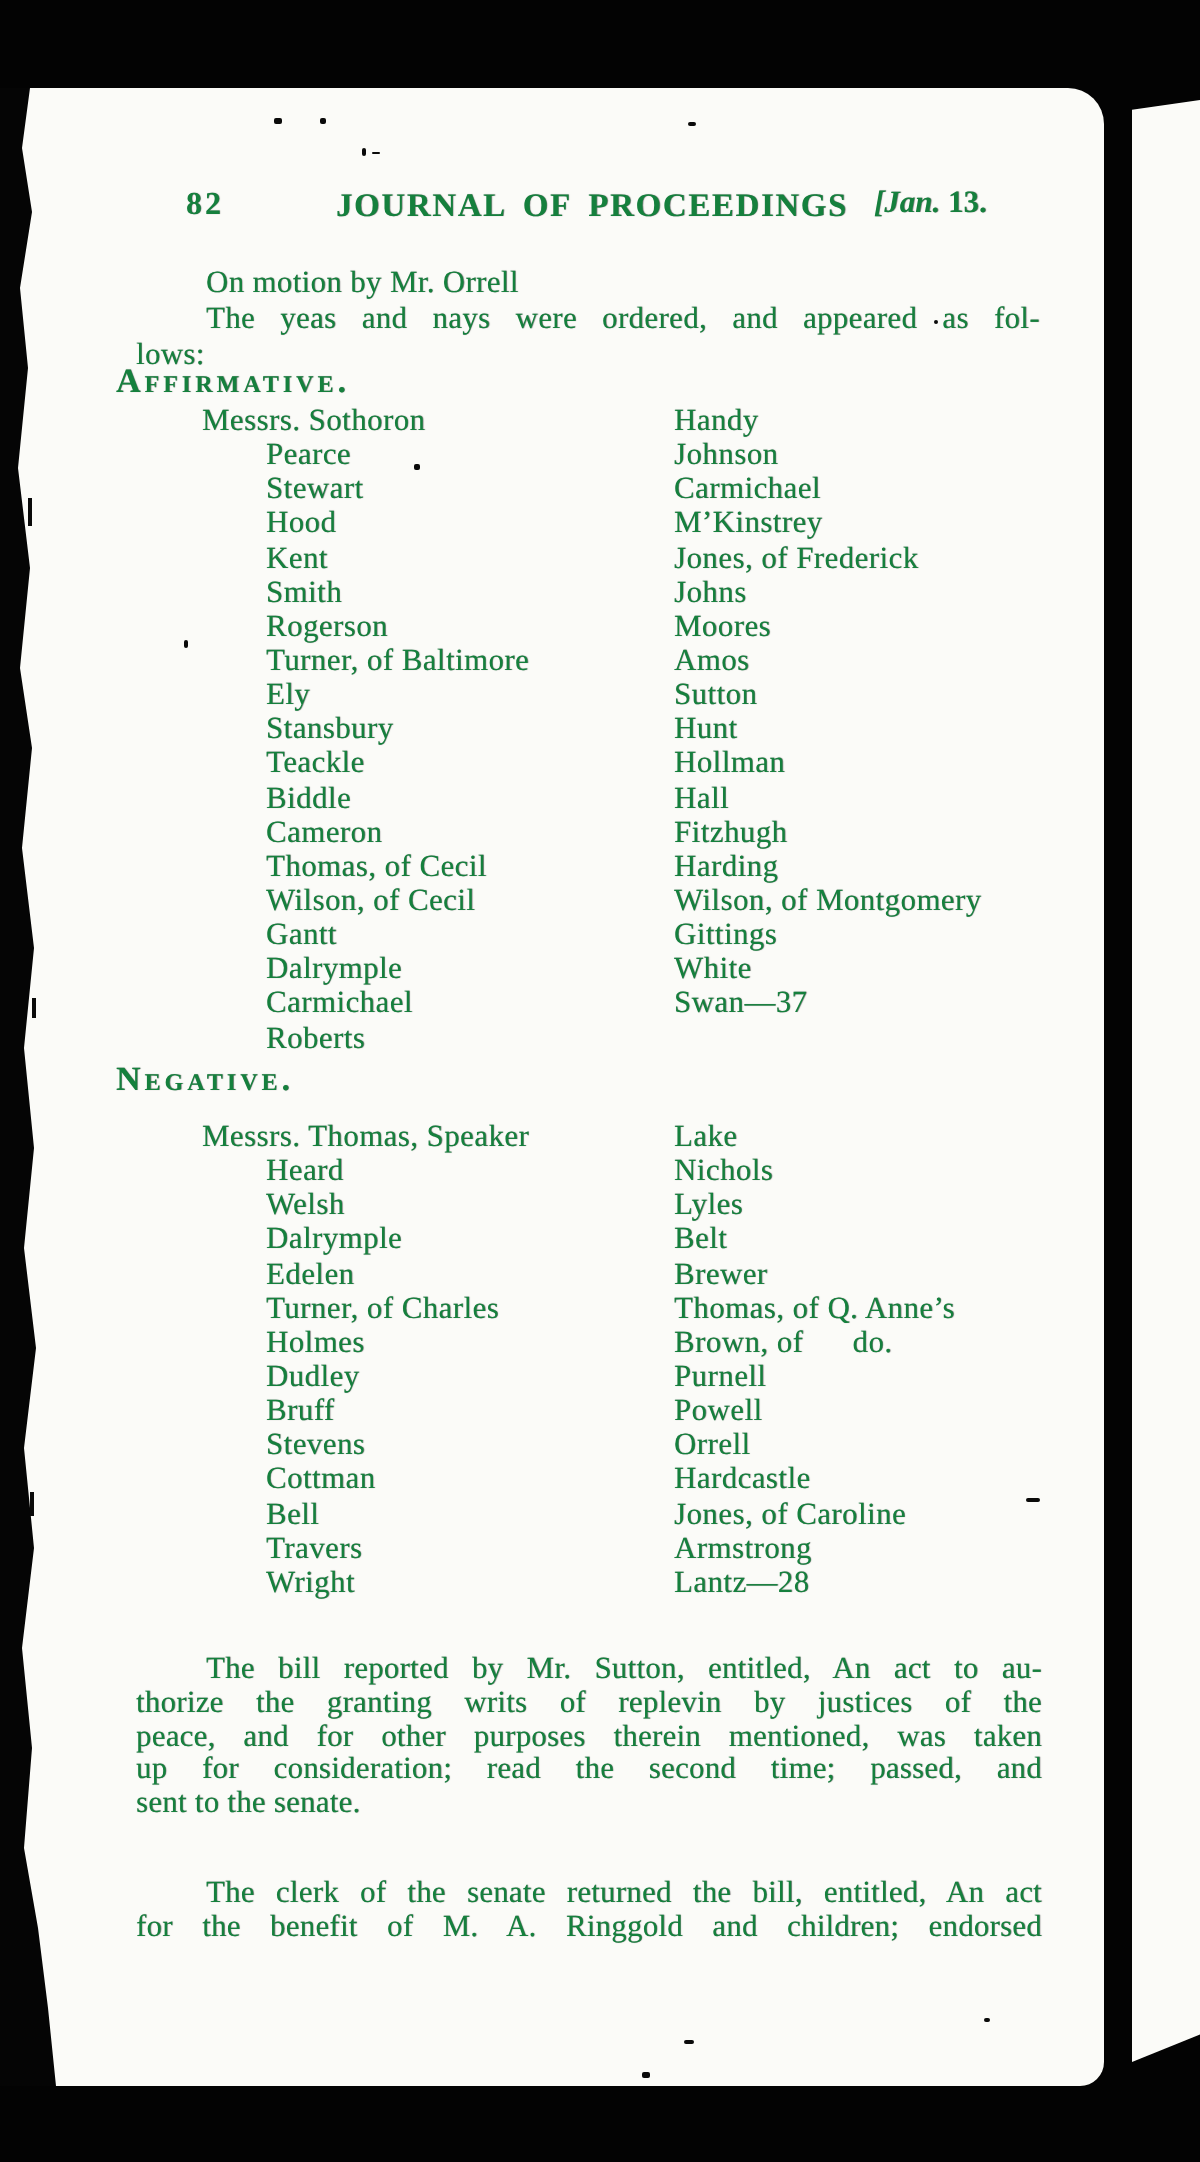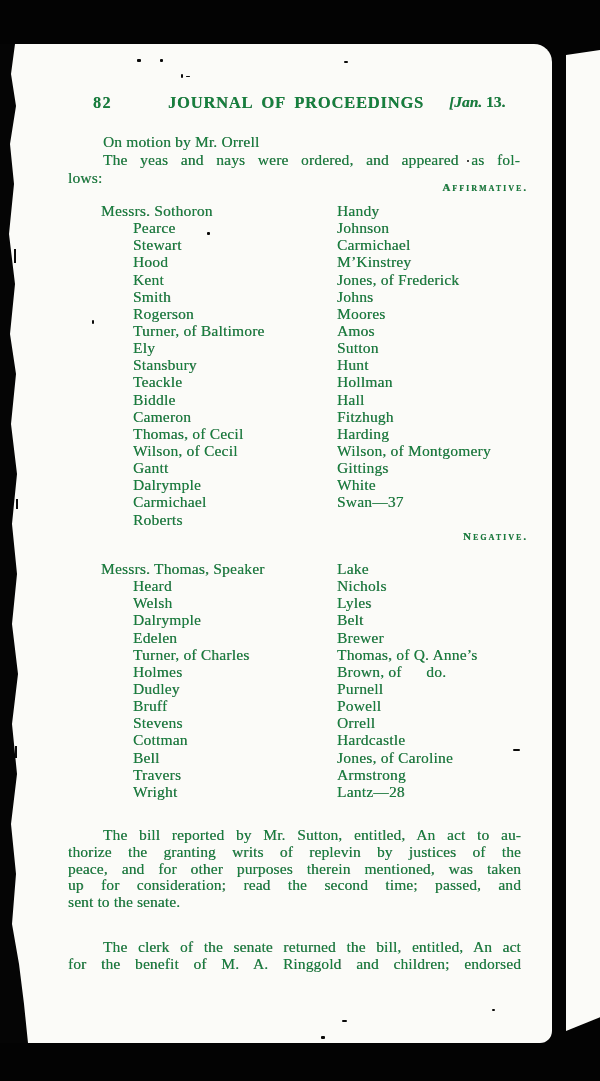--- a/index.html
+++ b/index.html
@@ -14,28 +14,28 @@
   .page *{text-shadow:0.3px 0.2px 0.4px rgba(15,15,15,0.5);}
   .page-strip{
     position:absolute;left:566px;top:50px;width:34px;height:985px;background:#fbfbf8;
     clip-path:polygon(0 0.5%, 100% 0%, 100% 98.2%, 0 99.6%);
   }
   .binding{position:absolute;left:0;top:0;width:30px;height:999px;}
   .abs{position:absolute;}
   .page-number{left:93px;top:50px;font-size:16px;font-weight:700;letter-spacing:1.5px;}
   .journal-title{left:70px;top:49px;width:452px;text-align:center;font-size:16.5px;font-weight:700;letter-spacing:0.8px;word-spacing:4px;}
   .journal-date{left:437px;top:49px;font-size:15.5px;font-weight:700;}
-  .journal-date .it{font-style:italic;font-weight:700;margin-left:12px;}
+  .journal-date .it{font-style:italic;font-weight:700;}
   .bodytext{font-size:15.4px;letter-spacing:0.2px;}
   .intro-1{left:103px;top:89px;}
   .intro-2{left:68px;top:107px;width:452px;text-align:justify;text-align-last:justify;text-indent:35px;}
   .intro-3{left:68px;top:125px;}
   .sec-heading{
-    left:76px;width:452px;text-align:right;font-variant:small-caps;
-    font-weight:700;font-size:11px;letter-spacing:2px;
+    left:58px;width:452px;text-align:left;font-variant:small-caps;
+    font-weight:700;font-size:17px;letter-spacing:2px;
   }
   .heading-affirmative{top:137px;}
   .heading-negative{top:486px;}
   .vote-list{position:absolute;left:0;width:532px;}
   .list-affirmative{top:158px;}
   .list-negative{top:516px;}
   .vote-row{position:relative;height:17.15px;}
   .vote-row span{position:absolute;white-space:pre;font-size:15.4px;letter-spacing:0.25px;}
   .cell-left{left:133px;}
   .cell-left.hang{left:101px;}

